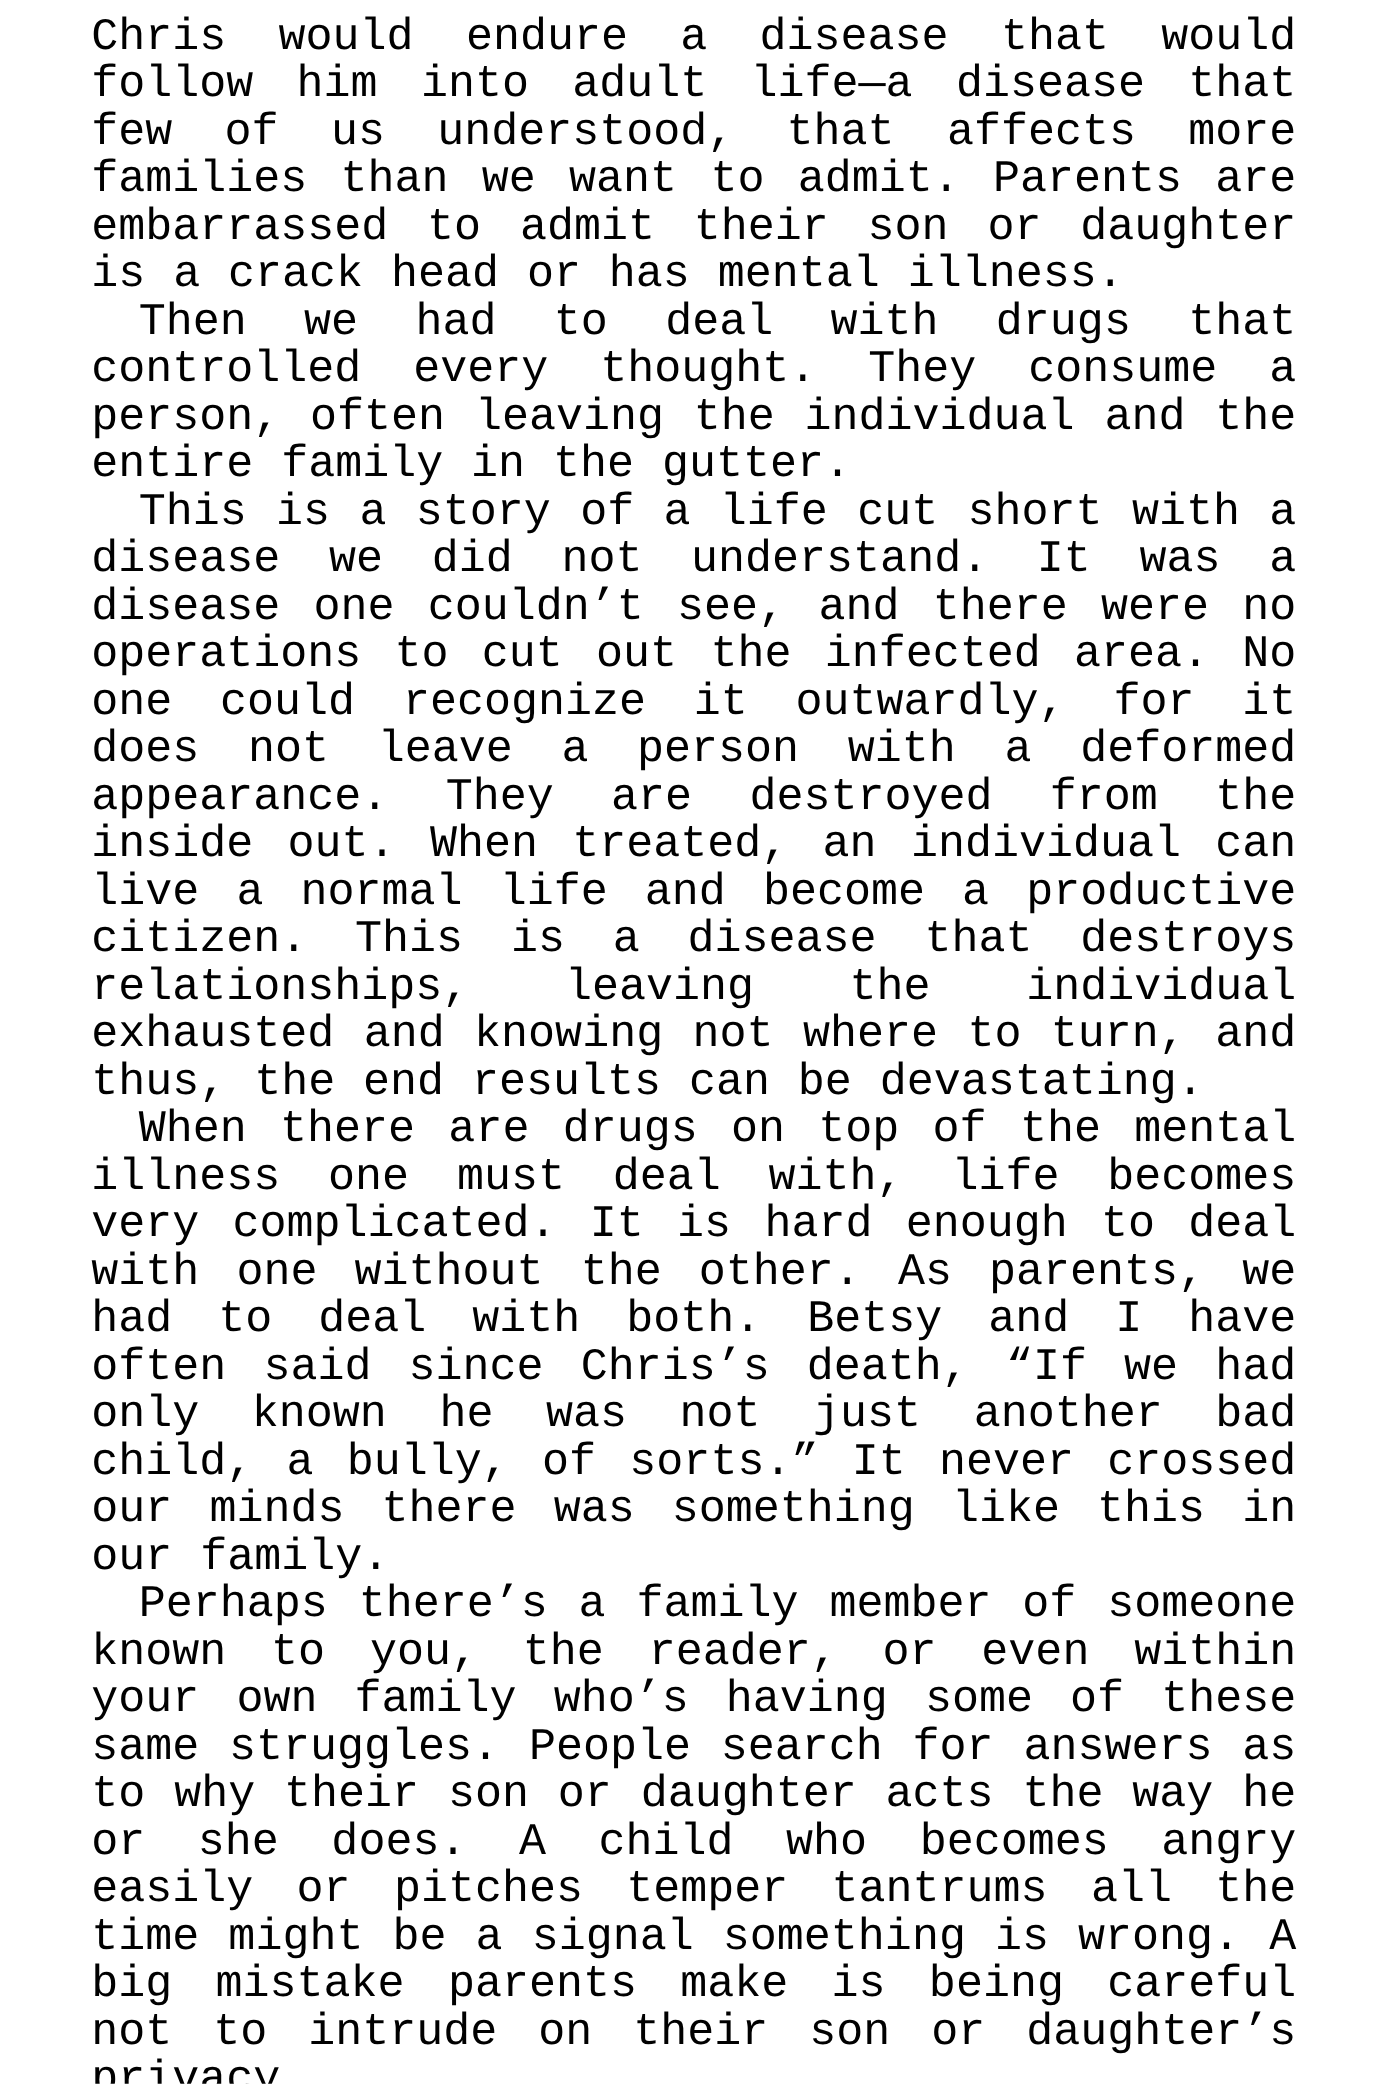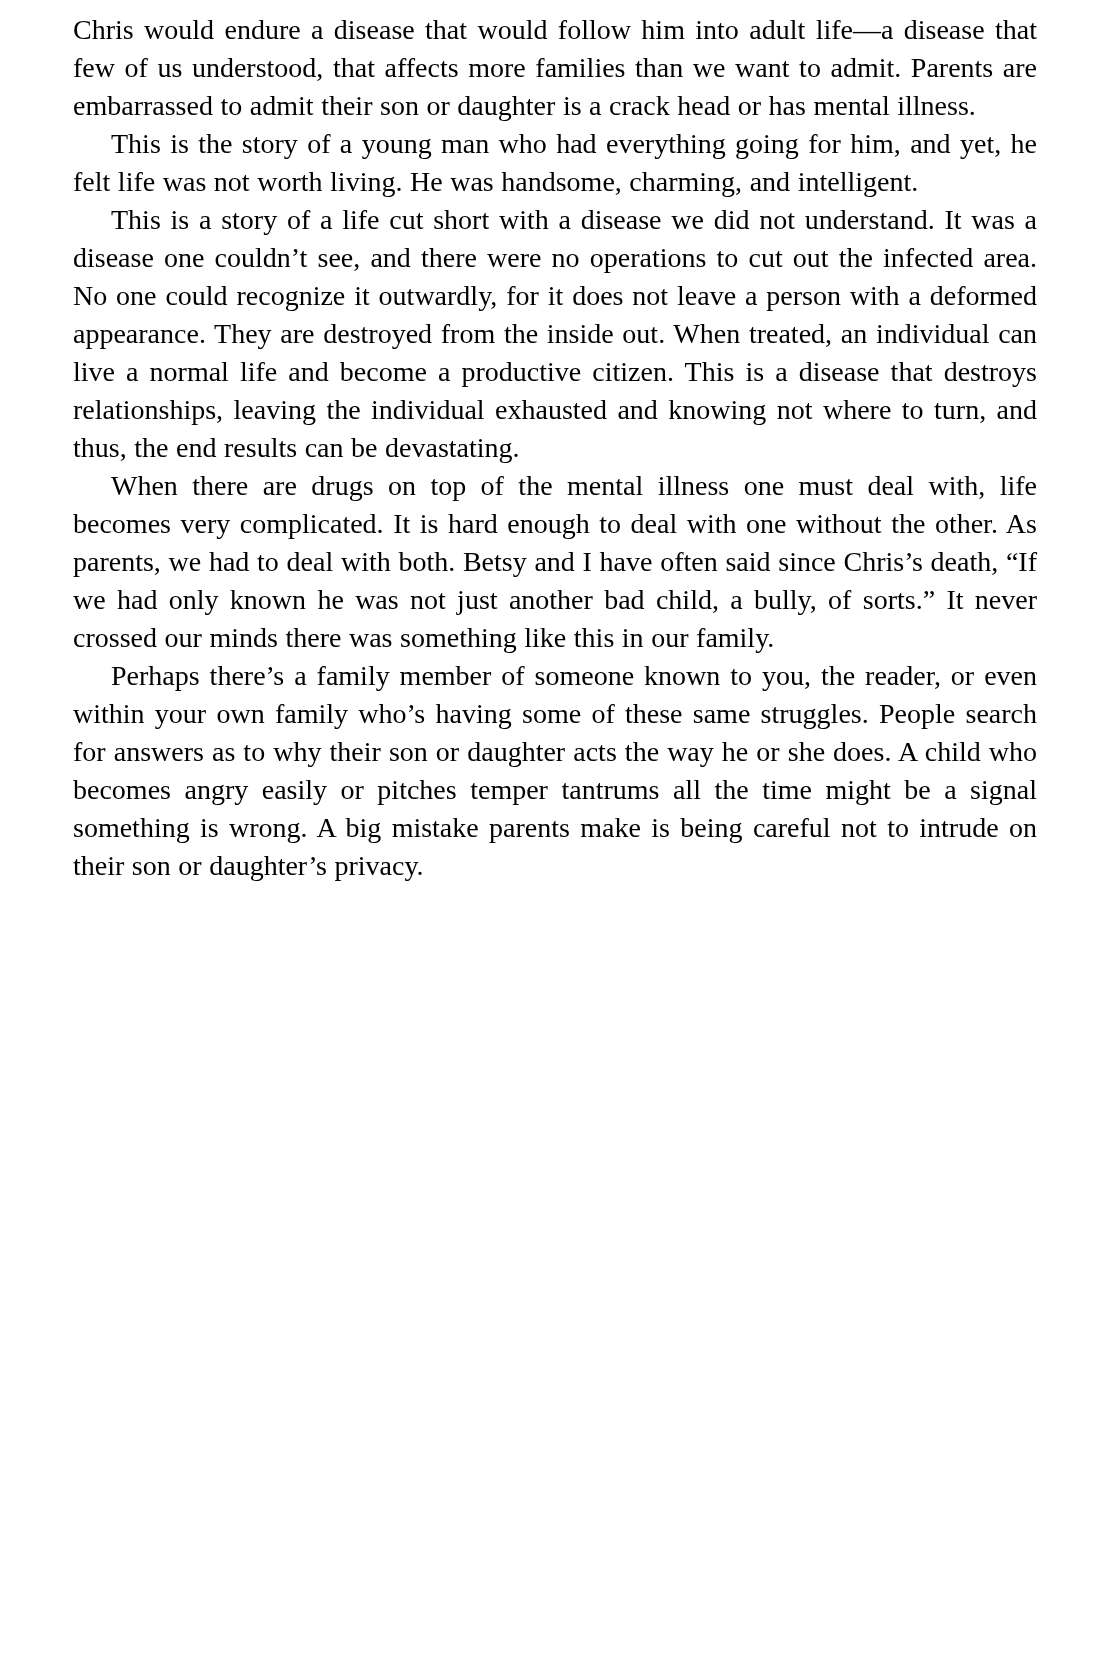--- a/index.html
+++ b/index.html
@@ -15,34 +15,34 @@
   .book-page {
     box-sizing: border-box;
     width: 1112px;
     height: 1667px;
     padding: 11px 75px 0 73px;
     background: #ffffff;
   }
   .book-page p {
     margin: 0;
     padding: 0;
-    font-family: Liberation Serif, serif;
-    font-size: 28px;
+    font-family: Liberation Mono, monospace;
+    font-size: 36px;
     line-height: 38px;
     color: #000000;
     text-align: justify;
     text-indent: 38px;
     word-spacing: 0.02em;
   }
   .book-page p.first {
     text-indent: 0;
   }
 </style>
 </head>
 <body>
 
 <div class="book-page">
   <p class="first">Chris would endure a disease that would follow him into adult life—a disease that few of us understood, that affects more families than we want to admit. Parents are embarrassed to admit their son or daughter is a crack head or has mental illness.</p>
-  <p>This is the story of a young man who had everything going for him, and yet, he felt life was not worth living. He was handsome, charming, and intelligent.</p>
+  <p>Then we had to deal with drugs that controlled every thought. They consume a person, often leaving the individual and the entire family in the gutter.</p>
   <p>This is a story of a life cut short with a disease we did not understand. It was a disease one couldn’t see, and there were no operations to cut out the infected area. No one could recognize it outwardly, for it does not leave a person with a deformed appearance. They are destroyed from the inside out. When treated, an individual can live a normal life and become a productive citizen. This is a disease that destroys relationships, leaving the individual exhausted and knowing not where to turn, and thus, the end results can be devastating.</p>
   <p>When there are drugs on top of the mental illness one must deal with, life becomes very complicated. It is hard enough to deal with one without the other. As parents, we had to deal with both. Betsy and I have often said since Chris’s death, “If we had only known he was not just another bad child, a bully, of sorts.” It never crossed our minds there was something like this in our family.</p>
   <p>Perhaps there’s a family member of someone known to you, the reader, or even within your own family who’s having some of these same struggles. People search for answers as to why their son or daughter acts the way he or she does. A child who becomes angry easily or pitches temper tantrums all the time might be a signal something is wrong. A big mistake parents make is being careful not to intrude on their son or daughter’s privacy.</p>
 </div>
 
 </body></html>

